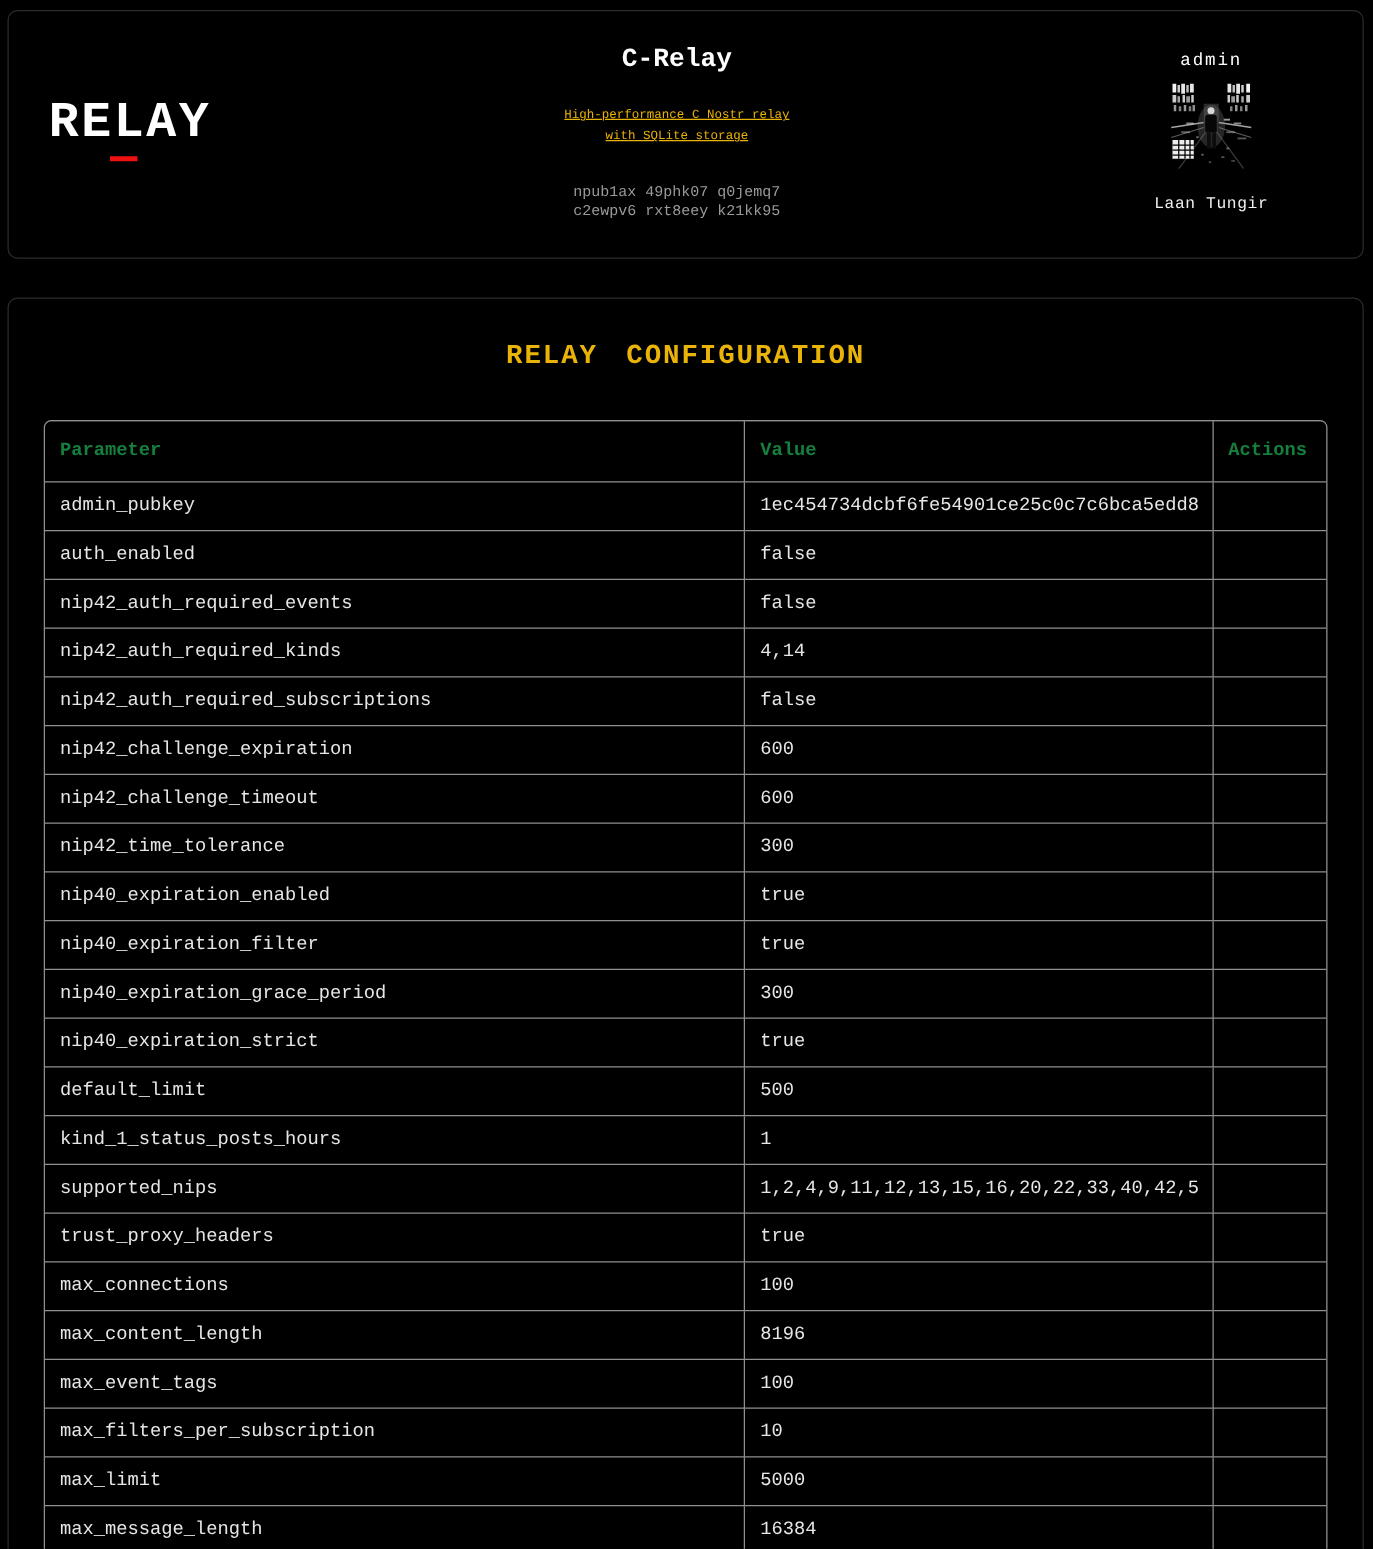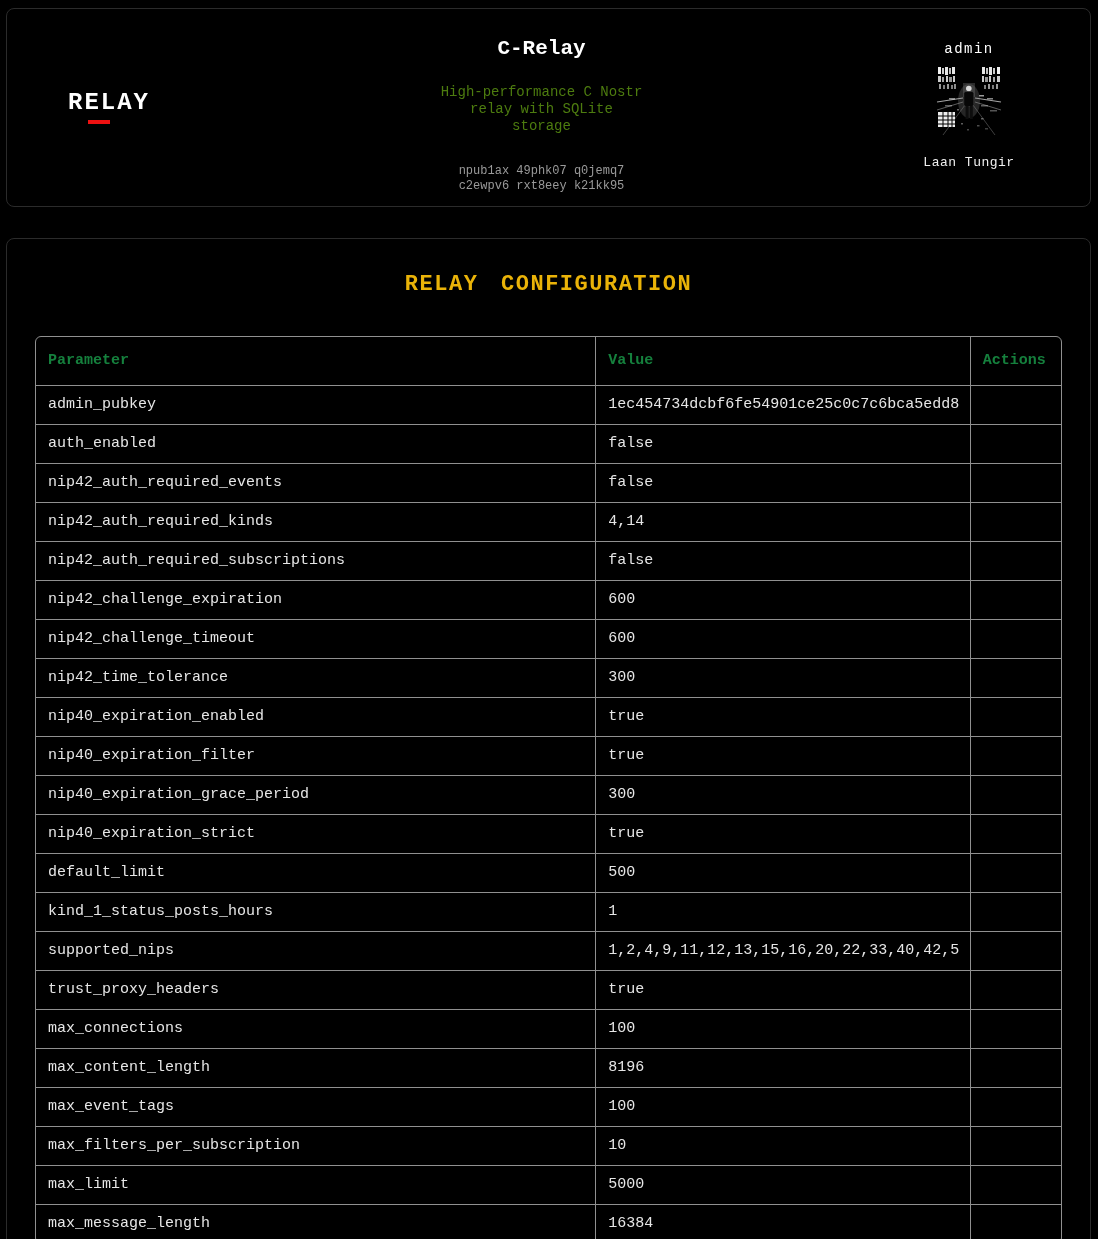--- a/index.html
+++ b/index.html
@@ -29,51 +29,51 @@
     height: 199px;
     display: grid;
     grid-template-columns: 300px 1fr 300px;
     padding: 26px 46px 20px 32px;
   }
   .logo-wrap {
     align-self: center;
     padding-bottom: 14px;
   }
   .logo-text {
-    font-size: 24px;
+    font-size: 40px;
     font-weight: bold;
     letter-spacing: 2px;
     color: #ffffff;
     line-height: 1.1;
-    margin-left: 29px;
   }
   .logo-underline {
     width: 22px;
     height: 4px;
     margin-left: 49px;
     margin-top: 3px;
     background: #ee1111;
   }
   .center-block {
     text-align: center;
     padding-top: 2px;
   }
   .relay-title {
     font-size: 21px;
     font-weight: bold;
     color: #ffffff;
     line-height: 1.1;
     margin-bottom: 24px;
   }
   .relay-subtitle {
-    font-size: 14px;
+    font-size: 10px;
     line-height: 17px;
-    color: #4d7c0f;
+    color: #eab308;
     width: 205px;
     margin: 0 auto;
+    text-decoration: underline;
   }
   .npub-block {
     margin-top: 29px;
     font-size: 12px;
     line-height: 14.5px;
     color: #9a9a9a;
   }
   .admin-block {
     justify-self: end;
     text-align: center;

